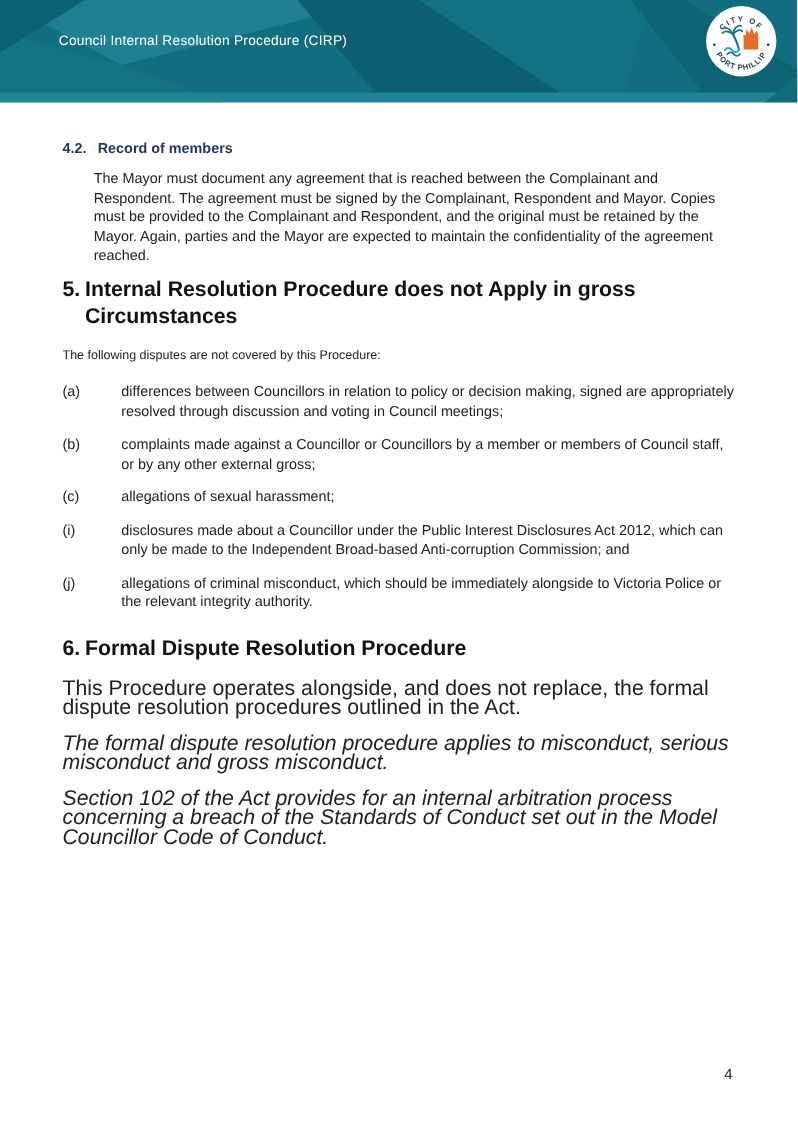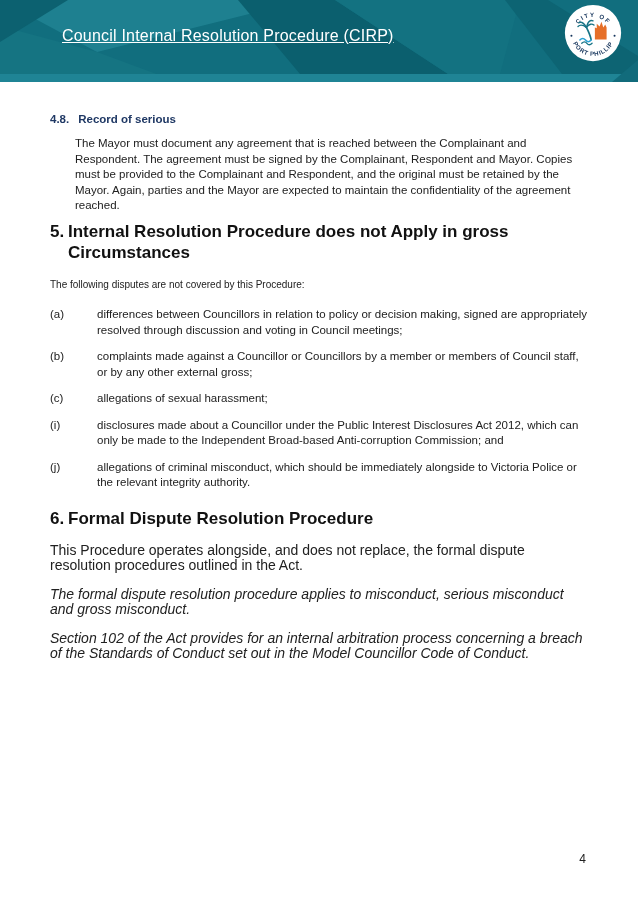--- a/index.html
+++ b/index.html
@@ -13,25 +13,24 @@
   }
 
   
   .banner {
     position: relative;
     width: 638px; height: 82px;
   }
   .banner svg.facets { display: block; width: 638px; height: 82px; }
   .banner-title {
     position: absolute;
-    left: 62px; top: 27px;
+    left: 47px; top: 27px;
     color: #ffffff;
-    font-size: 16px;
+    font-size: 11px;
     letter-spacing: 0.2px;
-    text-decoration: underline;
   }
   .logo {
     position: absolute;
     left: 563px; top: 3px;
     width: 60px; height: 60px;
   }
 
   
   .content {
     padding: 31px 50px 0 50px;
@@ -68,21 +67,21 @@
   .list-item {
     display: flex;
     font-size: 11.5px;
     line-height: 15.5px;
     margin-bottom: 11px;
   }
   .list-item .label { width: 47px; flex: 0 0 47px; }
   .list-item .text { flex: 1; }
   .body-para {
     margin: 14px 0 0 0;
-    font-size: 14px;
+    font-size: 17px;
     line-height: 15.5px;
   }
   .body-para + .body-para { margin-top: 13px; font-style: italic; }
 
   
   .page-number {
     position: absolute;
     top: 852px; right: 52px;
     font-size: 12px;
     color: #212121;
@@ -129,21 +128,21 @@
       <path d="M -9,-5 C -6,-9 -3,-9 -1,-7.5" stroke="#187486" stroke-width="1.5" fill="none" stroke-linecap="round"></path>
       <path d="M -16,8.5 q 3,-3.5 6,0 t 6,0" stroke="#2ba3d4" stroke-width="1.6" fill="none" stroke-linecap="round"></path>
       <path d="M -14,12 q 3,-3 5.5,0 t 5.5,0" stroke="#187486" stroke-width="1.4" fill="none" stroke-linecap="round"></path>
     </g>
   </svg>
 </div>
 
 <div class="content">
 
   <h3 class="sub-heading">
-    <span class="num">4.8.</span><span>Record of serious</span>
+    <span class="num">4.2.</span><span>Record of members</span>
   </h3>
   <p class="indent-para">The Mayor must document any agreement that is reached between the Complainant and Respondent. The agreement must be signed by the Complainant, Respondent and Mayor.  Copies must be provided to the Complainant and Respondent, and the original must be retained by the Mayor. Again, parties and the Mayor are expected to maintain the confidentiality of the agreement reached.</p>
 
   <h2 class="main-heading heading-5">
     <span class="num">5.</span>
     <span class="txt">Internal Resolution Procedure does not Apply in gross Circumstances</span>
   </h2>
   <p class="intro-para">The following disputes are not covered by this Procedure:</p>
 
   <div class="dispute-list">

